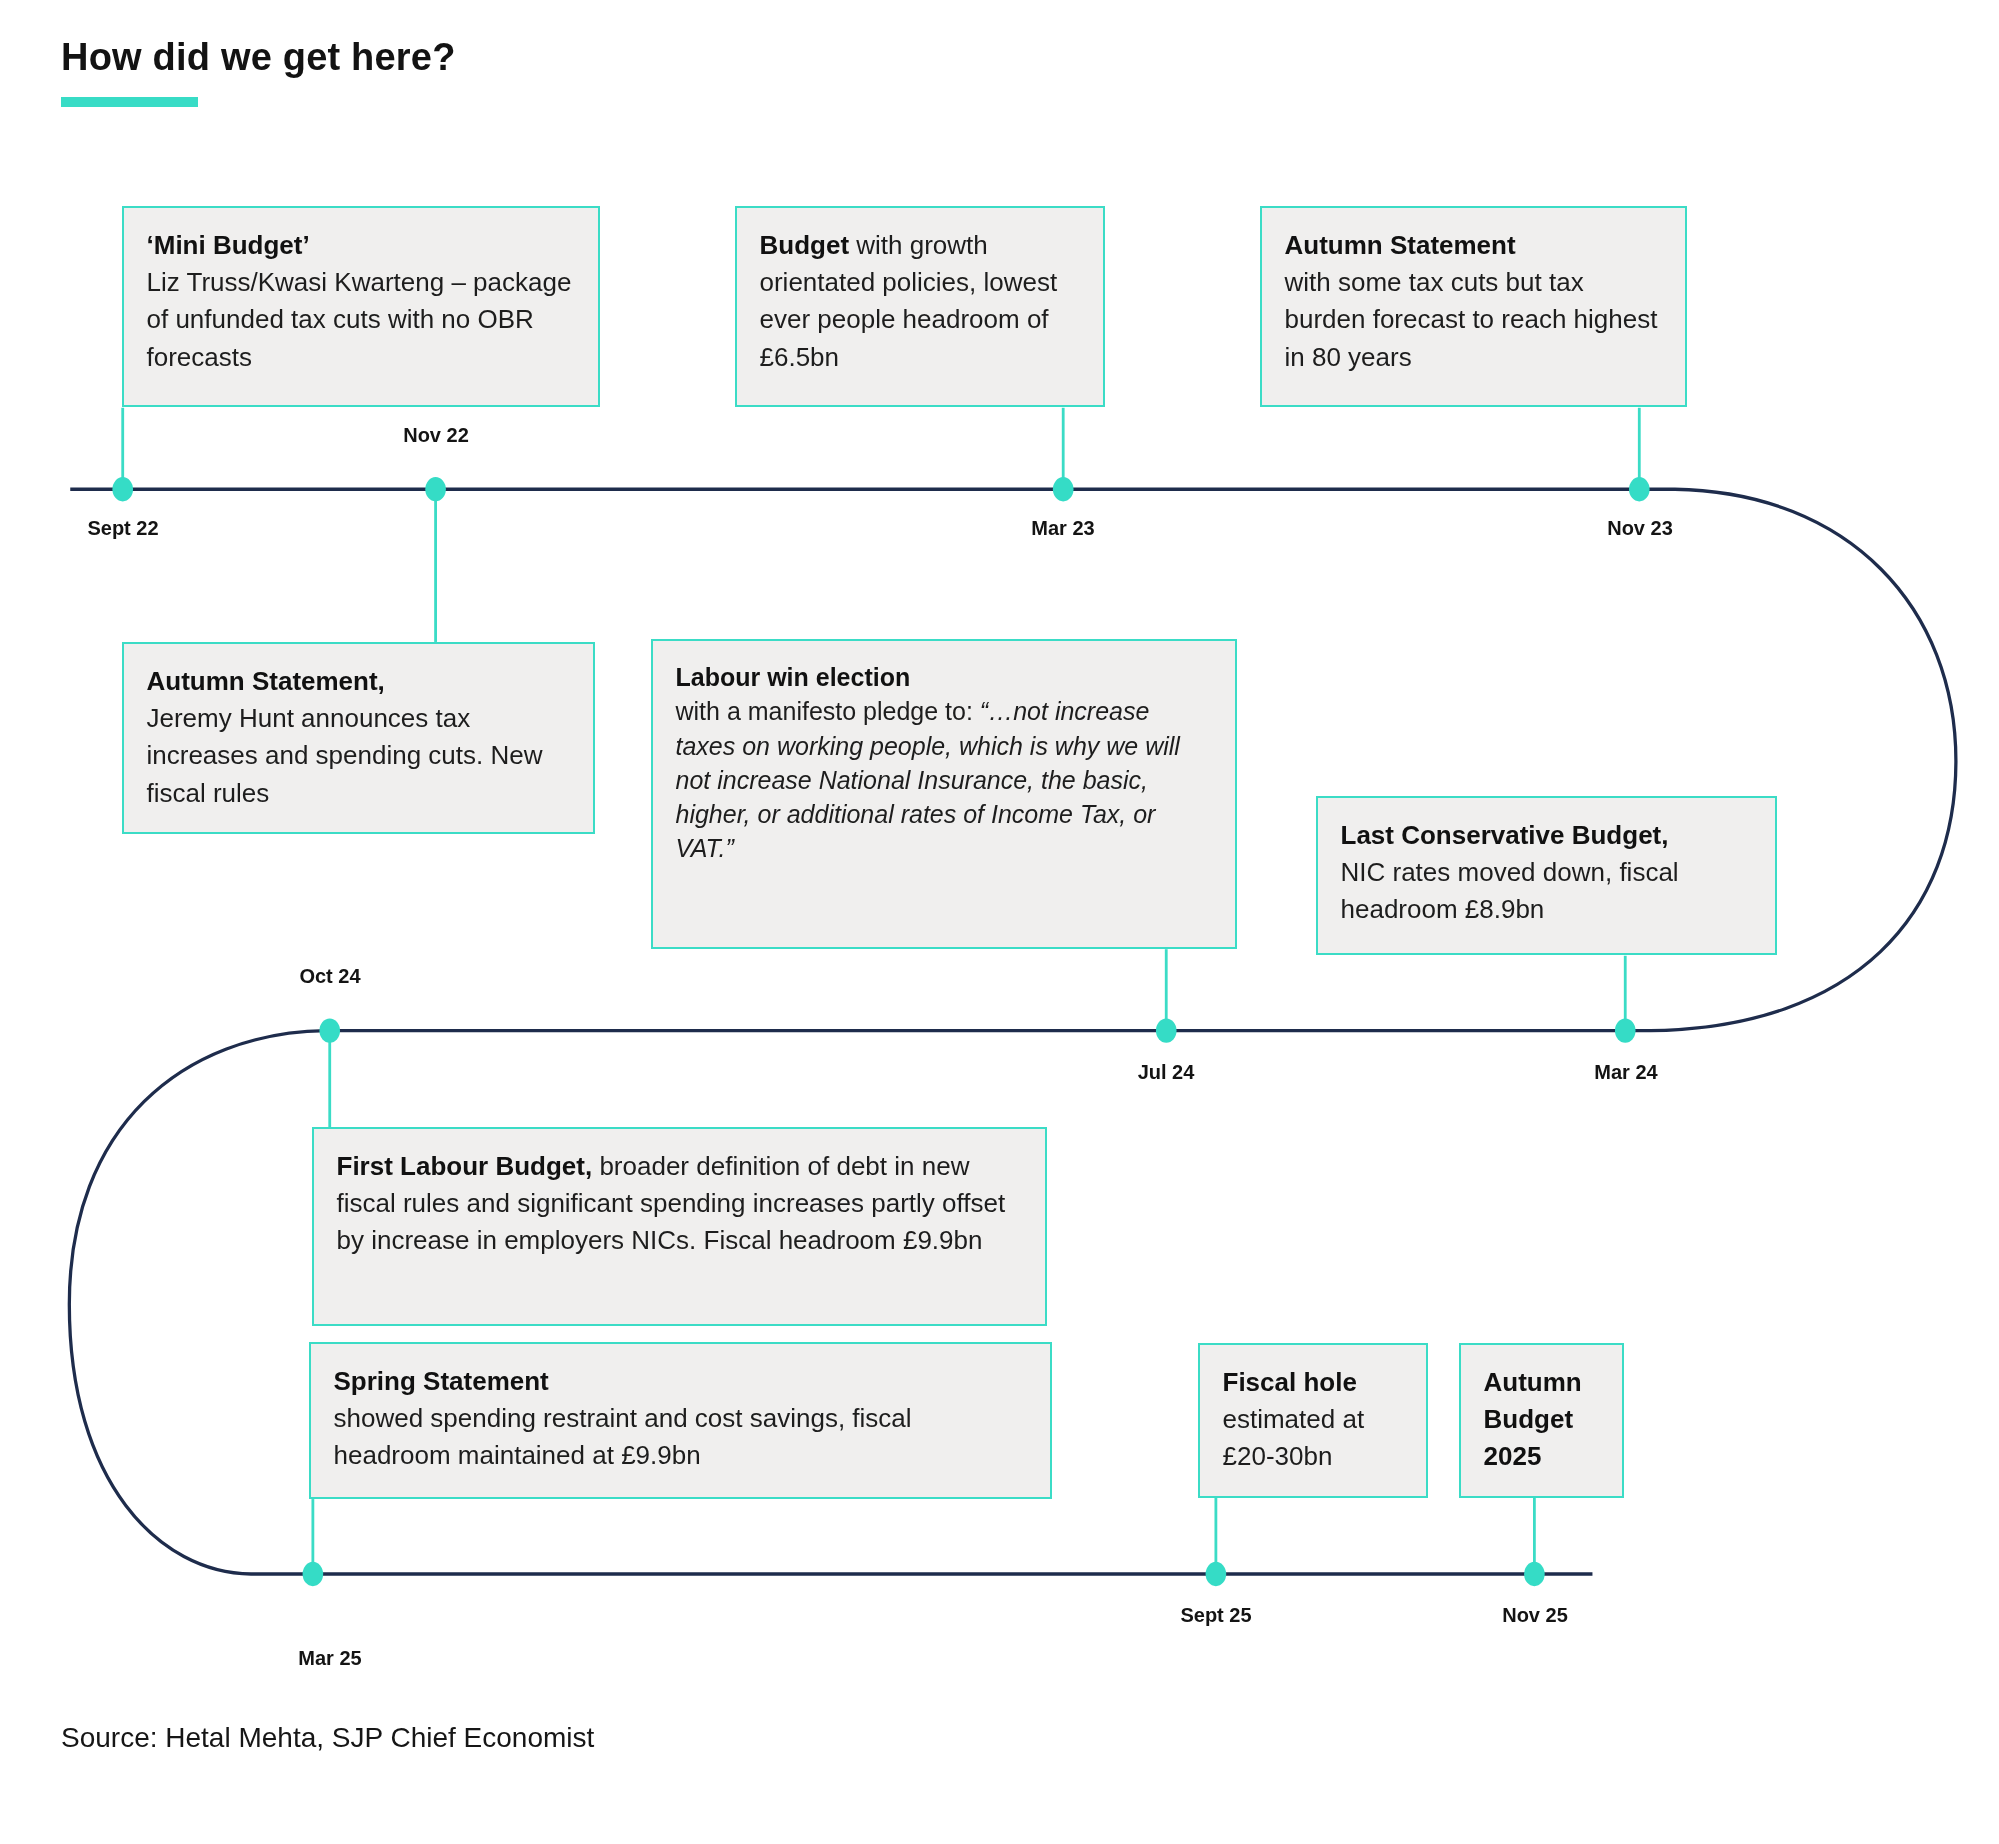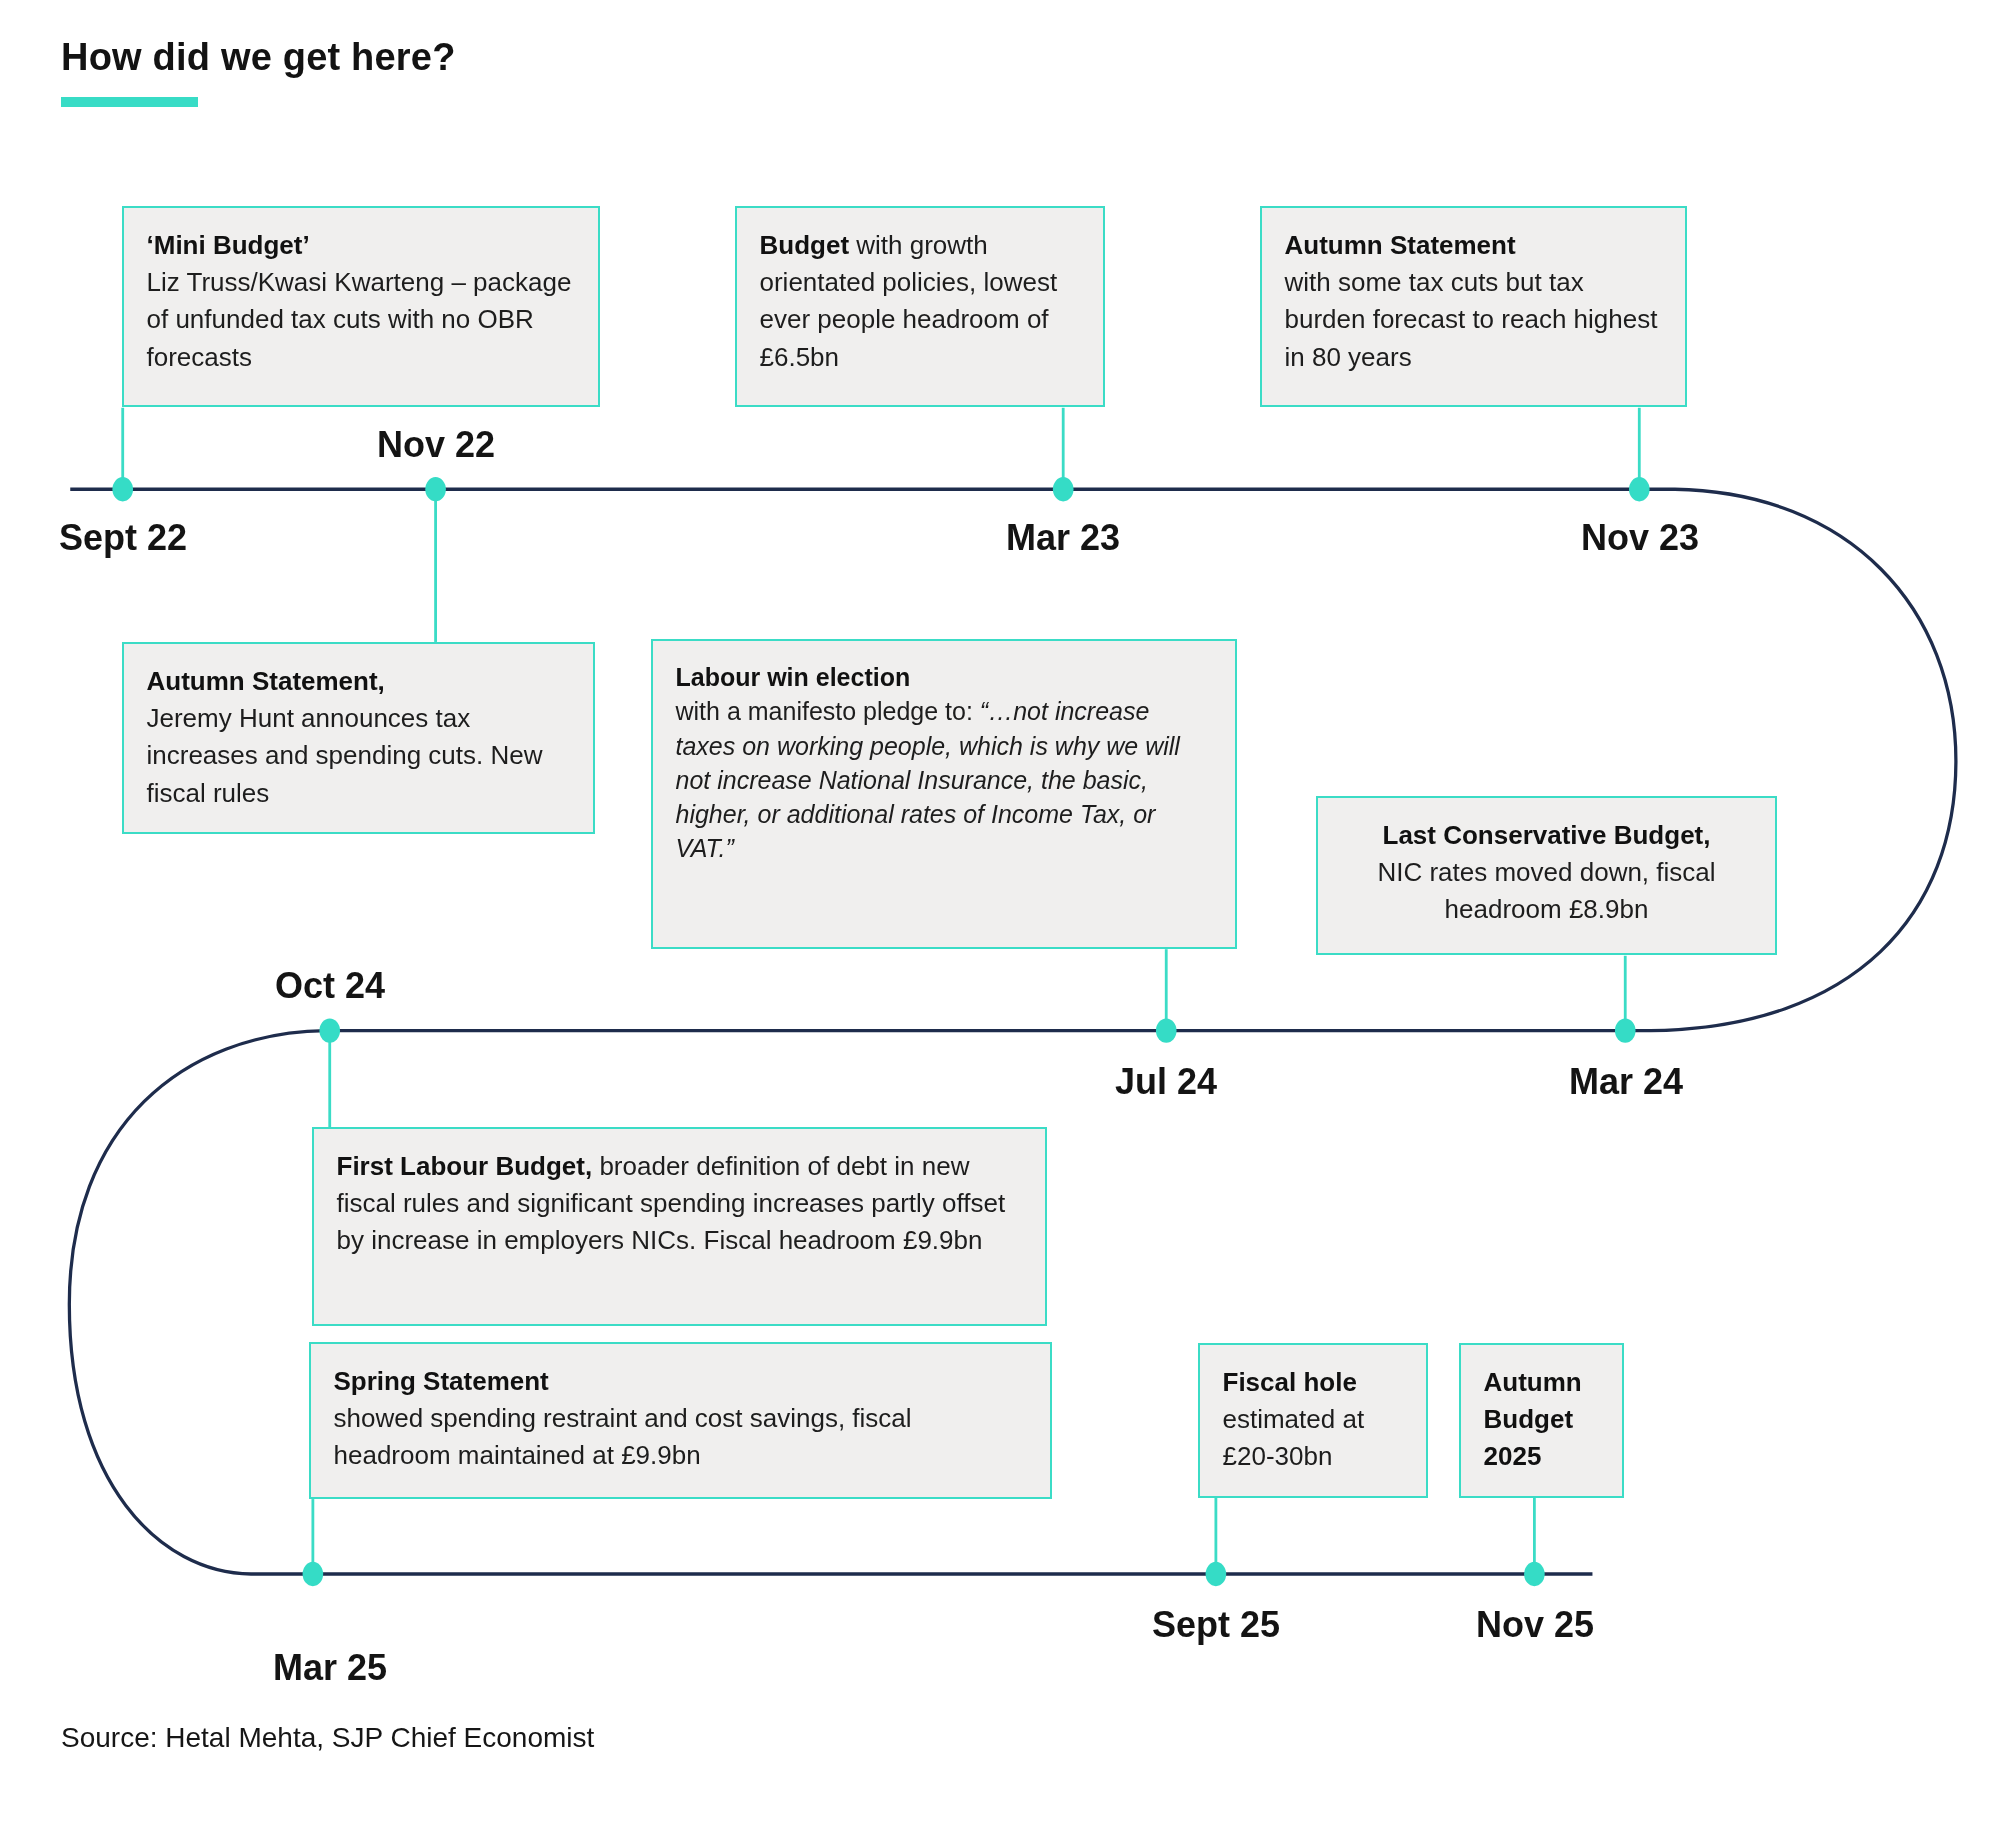--- a/index.html
+++ b/index.html
@@ -21,21 +21,21 @@
     background:#f0efee; border:2.8px solid #3bdcc6;
     padding:19px 22.5px; font-size:26px; line-height:1.43; color:#1d1d1d;
   }
   .event-box.compact { font-size:25px; line-height:1.37; }
   .ev-title { font-weight:700; color:#111111; }
   div.ev-title { display:block; }
   span.ev-title { display:inline; }
   .ev-quote { font-style:italic; }
   .date-label {
     position:absolute; transform:translateX(-50%);
-    font-size:36px; font-weight:600; color:#141414; white-space:nowrap;
+    font-size:20px; font-weight:600; color:#141414; white-space:nowrap;
   }
   .source-note {
     position:absolute; left:61px; top:1722px;
     font-size:28px; font-weight:400; color:#161616;
   }
 </style>
 </head>
 <body>
 
 <div class="canvas">
@@ -92,21 +92,21 @@
   <div class="event-box compact" style="left:651px; top:639px; width:586px; height:310px;">
     <div class="ev-title">Labour win election</div>
     <span>with a manifesto pledge to: </span><span class="ev-quote">“…not increase taxes on working people, which is why we will not increase National Insurance, the basic, higher, or additional rates of Income Tax, or VAT.”</span>
   </div>
 
   <div class="event-box" style="left:122px; top:642px; width:473px; height:192px;">
     <div class="ev-title">Autumn Statement,</div>
     <span>Jeremy Hunt announces tax increases and spending cuts. New fiscal rules</span>
   </div>
 
-  <div class="event-box" style="left:1316px; top:796px; width:461px; height:159px;text-align:center;">
+  <div class="event-box" style="left:1316px; top:796px; width:461px; height:159px;">
     <div class="ev-title">Last Conservative Budget,</div>
     <span>NIC rates moved down, fiscal headroom £8.9bn</span>
   </div>
 
   <div class="event-box" style="left:312px; top:1127px; width:735px; height:199px;">
     <span class="ev-title">First Labour Budget,</span><span> broader definition of debt in new fiscal rules and significant spending increases partly offset by increase in employers NICs. Fiscal headroom £9.9bn</span>
   </div>
 
   <div class="event-box" style="left:309px; top:1342px; width:743px; height:157px;">
     <div class="ev-title">Spring Statement</div>

